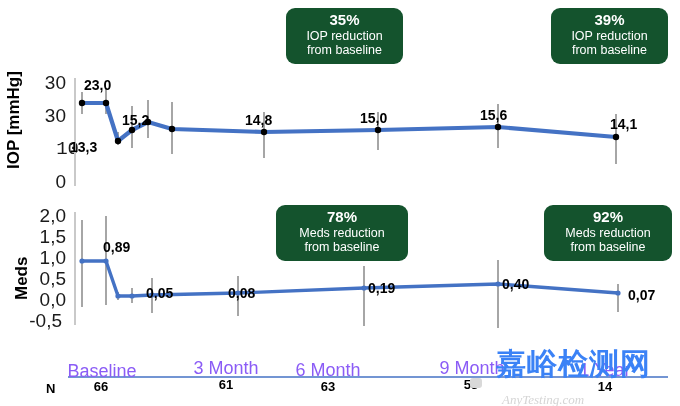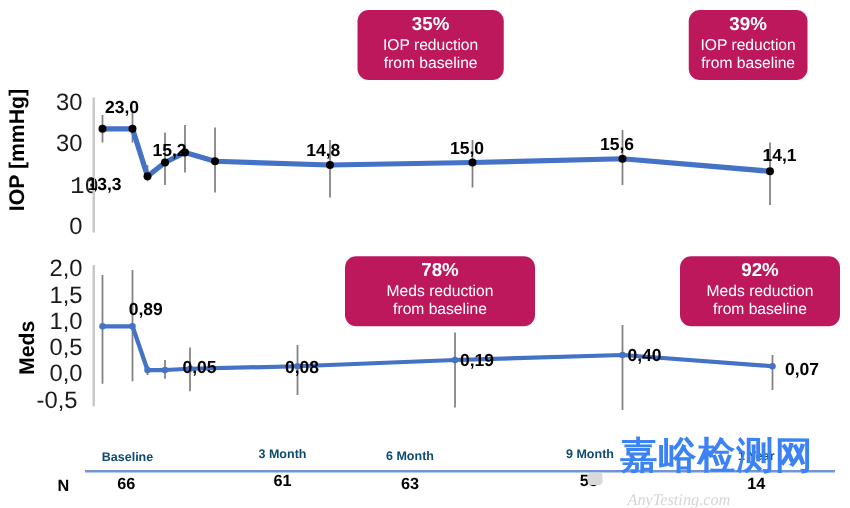--- a/index.html
+++ b/index.html
@@ -29,32 +29,32 @@
   svg{position:absolute;overflow:visible;}
 
   
   .vlabel{
     position:absolute;font-size:14px;font-weight:bold;color:#000;
     white-space:nowrap;line-height:1;
   }
 
   
   .callout{
-    position:absolute;background:#be185d;border-radius:9px;
+    position:absolute;background:#14532d;border-radius:9px;
     color:#ffffff;text-align:center;padding:4px 8px 5px 8px;
     box-sizing:border-box;line-height:1.12;
   }
   .callout .pct{font-size:15px;font-weight:bold;display:block;letter-spacing:0px;}
   .callout .l1,.callout .l2{font-size:12.5px;display:block;font-weight:normal;}
 
   
   #timeline-rule{
     position:absolute;left:68px;top:376px;width:600px;height:2px;background:#4472C4;opacity:.75;
   }
-  .tlabel{position:absolute;font-size:10px;font-weight:bold;color:#0c4a6e;white-space:nowrap;text-align:center;}
+  .tlabel{position:absolute;font-size:18px;font-weight:normal;color:#8b5cf6;white-space:nowrap;text-align:center;}
   .nval{position:absolute;font-size:13px;font-weight:bold;color:#000;white-space:nowrap;text-align:center;}
   #n-legend{position:absolute;left:46px;top:381px;font-size:13px;font-weight:bold;color:#000;}
 
   
   #watermark{position:absolute;left:466px;top:340px;width:214px;height:66px;pointer-events:none;}
   #wm-cn{position:absolute;left:30px;top:4px;font-size:30px;font-weight:bold;color:#3b82f6;
          letter-spacing:1px;font-family:"DejaVu Sans",sans-serif;}
   #wm-mid{position:absolute;left:18px;top:36px;font-size:14px;color:#cfcfcf;font-weight:bold;}
   #wm-url{position:absolute;left:36px;top:52px;font-size:13px;color:#d5d5d5;
           font-family:"Liberation Serif",serif;font-style:italic;}
@@ -111,21 +111,21 @@
   <div class="vlabel" style="left:245px;top:113px;">14,8</div>
   <div class="vlabel" style="left:360px;top:111px;">15,0</div>
   <div class="vlabel" style="left:480px;top:108px;">15,6</div>
   <div class="vlabel" style="left:610px;top:117px;">14,1</div>
 
   <div class="callout" id="callout-iop-left" style="left:286px;top:8px;width:117px;height:56px;">
     <span class="pct">35%</span>
     <span class="l1">IOP reduction</span>
     <span class="l2">from baseline</span>
   </div>
-  <div class="callout" id="callout-iop-right" style="left:551px;top:8px;width:95px;height:56px;">
+  <div class="callout" id="callout-iop-right" style="left:551px;top:8px;width:117px;height:56px;">
     <span class="pct">39%</span>
     <span class="l1">IOP reduction</span>
     <span class="l2">from baseline</span>
   </div>
 
   <div class="axis-title" id="meds-axis-title">Meds</div>
 
   <div class="ytick" style="left:32px;top:205px;">2,0</div>
   <div class="ytick" style="left:32px;top:226px;">1,5</div>
   <div class="ytick" style="left:32px;top:247px;">1,0</div>
@@ -161,21 +161,21 @@
     </g>
   </svg>
 
   <div class="vlabel" style="left:103px;top:240px;">0,89</div>
   <div class="vlabel" style="left:146px;top:286px;">0,05</div>
   <div class="vlabel" style="left:228px;top:286px;">0,08</div>
   <div class="vlabel" style="left:368px;top:281px;">0,19</div>
   <div class="vlabel" style="left:502px;top:277px;">0,40</div>
   <div class="vlabel" style="left:628px;top:288px;">0,07</div>
 
-  <div class="callout" id="callout-meds-left" style="left:276px;top:205px;width:152px;height:56px;">
+  <div class="callout" id="callout-meds-left" style="left:276px;top:205px;width:132px;height:56px;">
     <span class="pct">78%</span>
     <span class="l1">Meds reduction</span>
     <span class="l2">from baseline</span>
   </div>
   <div class="callout" id="callout-meds-right" style="left:544px;top:205px;width:128px;height:56px;">
     <span class="pct">92%</span>
     <span class="l1">Meds reduction</span>
     <span class="l2">from baseline</span>
   </div>
 

